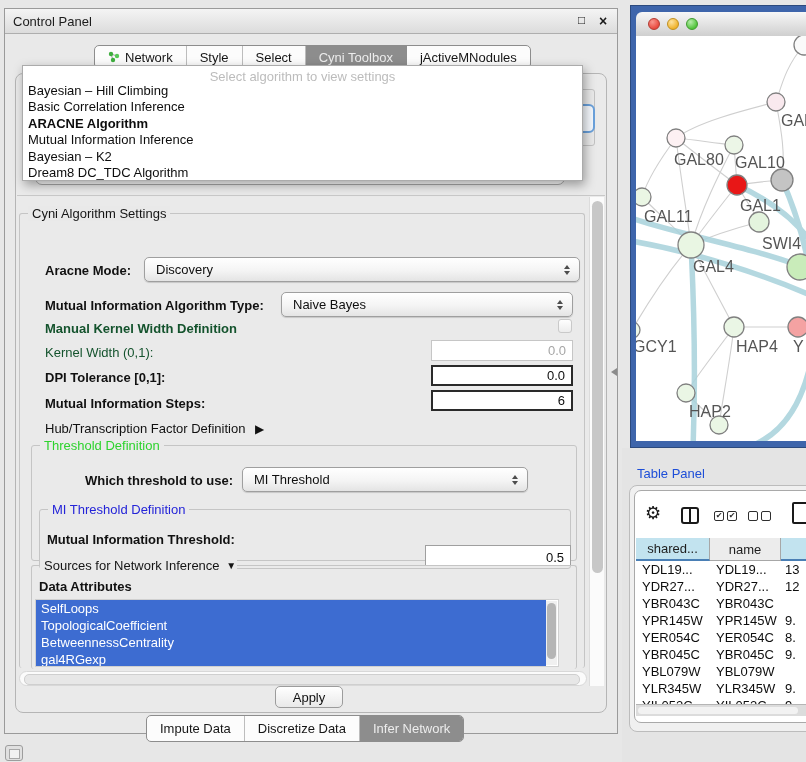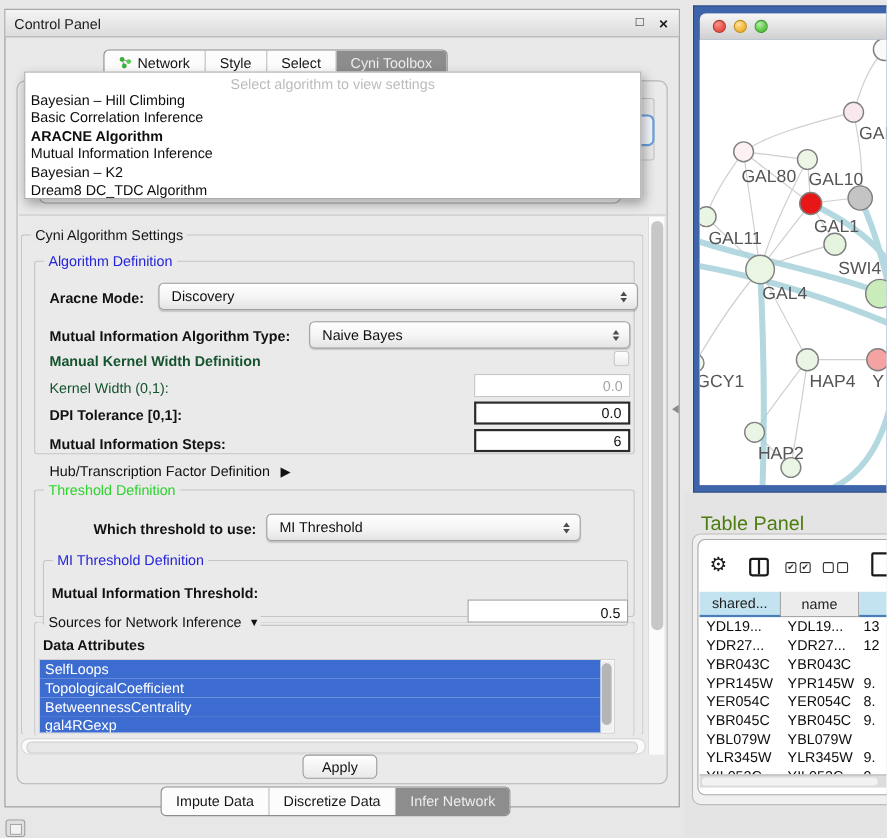--- a/index.html
+++ b/index.html
@@ -117,21 +117,21 @@
   .light{position:absolute;top:6px;width:12px;height:12px;border-radius:50%;box-sizing:border-box;}
   .light.red{left:12px;background:radial-gradient(circle at 35% 30%,#f8968d,#e9493e 70%);border:1px solid #b13a31;}
   .light.yellow{left:31px;background:radial-gradient(circle at 35% 30%,#fde3a0,#f0b32c 70%);border:1px solid #c08f1f;}
   .light.green{left:50px;background:radial-gradient(circle at 35% 30%,#b7ecab,#52c43c 70%);border:1px solid #3f9a2e;}
   .net-canvas{left:636px;top:36px;width:170px;height:405px;background:#fff;overflow:hidden;}
   .net-canvas svg{display:block;}
   .node-label{font-size:16px;fill:#555555;font-family:"Liberation Sans",sans-serif;}
 
   
   .tablepanel-bg{left:622px;top:448px;width:184px;height:314px;background:#e4e4e4;}
-  .tp-title{left:637px;top:466px;font-size:18px;color:#4d7c0f;}
+  .tp-title{left:637px;top:466px;font-size:13px;color:#1d4ed8;}
   .tp-frame{left:629px;top:485px;width:180px;height:247px;background:#f0f0f0;
             border:1px solid #bcbcbc;border-radius:8px 0 0 8px;box-sizing:border-box;}
   .tp-content{left:634px;top:490px;width:175px;height:233px;background:#fff;
               border:1px solid #a9a9a9;border-radius:7px 0 0 7px;box-sizing:border-box;overflow:hidden;}
 
   .gear{left:645px;top:504px;font-size:18px;color:#1a1a1a;line-height:18px;}
   .colicon{left:681px;top:507px;width:18px;height:17px;border:2px solid #1a1a1a;border-radius:3px;box-sizing:border-box;}
   .colicon div{position:absolute;left:6px;top:0;width:2px;height:13px;background:#1a1a1a;}
   .cbpair{display:flex;gap:3px;}
   .cb{width:10px;height:10px;border:1.5px solid #2e2e2e;border-radius:2px;box-sizing:border-box;
@@ -178,20 +178,23 @@
       </div>
       <div class="tab">
           <span>Style</span>
         </div>
       <div class="tab">
           <span>Select</span>
         </div>
       <div class="tab sel">
           <span>Cyni Toolbox</span>
         </div>
+      <div class="tab">
+          <span>jActiveMNodules</span>
+        </div>
     </div>
 
     <div class="abs main-panel"></div>
 
     <div class="abs bg-groupbox"></div>
     <div class="abs bg-combo-ring"></div>
     <div class="abs bg-netcombo">
       <span>gal-filtered sif default node</span>
     </div>
 
@@ -204,23 +207,20 @@
       <div class="item">Bayesian – K2</div>
       <div class="item">Dream8 DC_TDC Algorithm</div>
     </div>
 
     <div class="abs" style="left:12px;top:186px;width:588px;height:1px;background:#c8c8c8;"></div>
 
     <div class="abs groupbox" style="left:14px;top:204px;width:566px;height:455px;border-bottom:none;">
       <span class="gtitle" style="background:#e9e9e9;">Cyni Algorithm Settings</span>
     </div>
 
-    <div class="abs groupbox" style="left:26px;top:228px;width:546px;height:176px;">
-      <span class="gtitle blue">Algorithm Definition</span>
-    </div>
     <span class="lbl b" style="left:40px;top:254px;">Aracne Mode:</span>
     <div class="combo" style="left:139px;top:248px;width:436px;height:25px;">
       <span>Discovery</span>
       <span class="arrows">
           <span class="aru"></span>
           <span class="ard"></span>
         </span>
     </div>
     <span class="lbl b" style="left:40px;top:289px;">Mutual Information Algorithm Type:</span>
     <div class="combo" style="left:276px;top:283px;width:292px;height:25px;">

